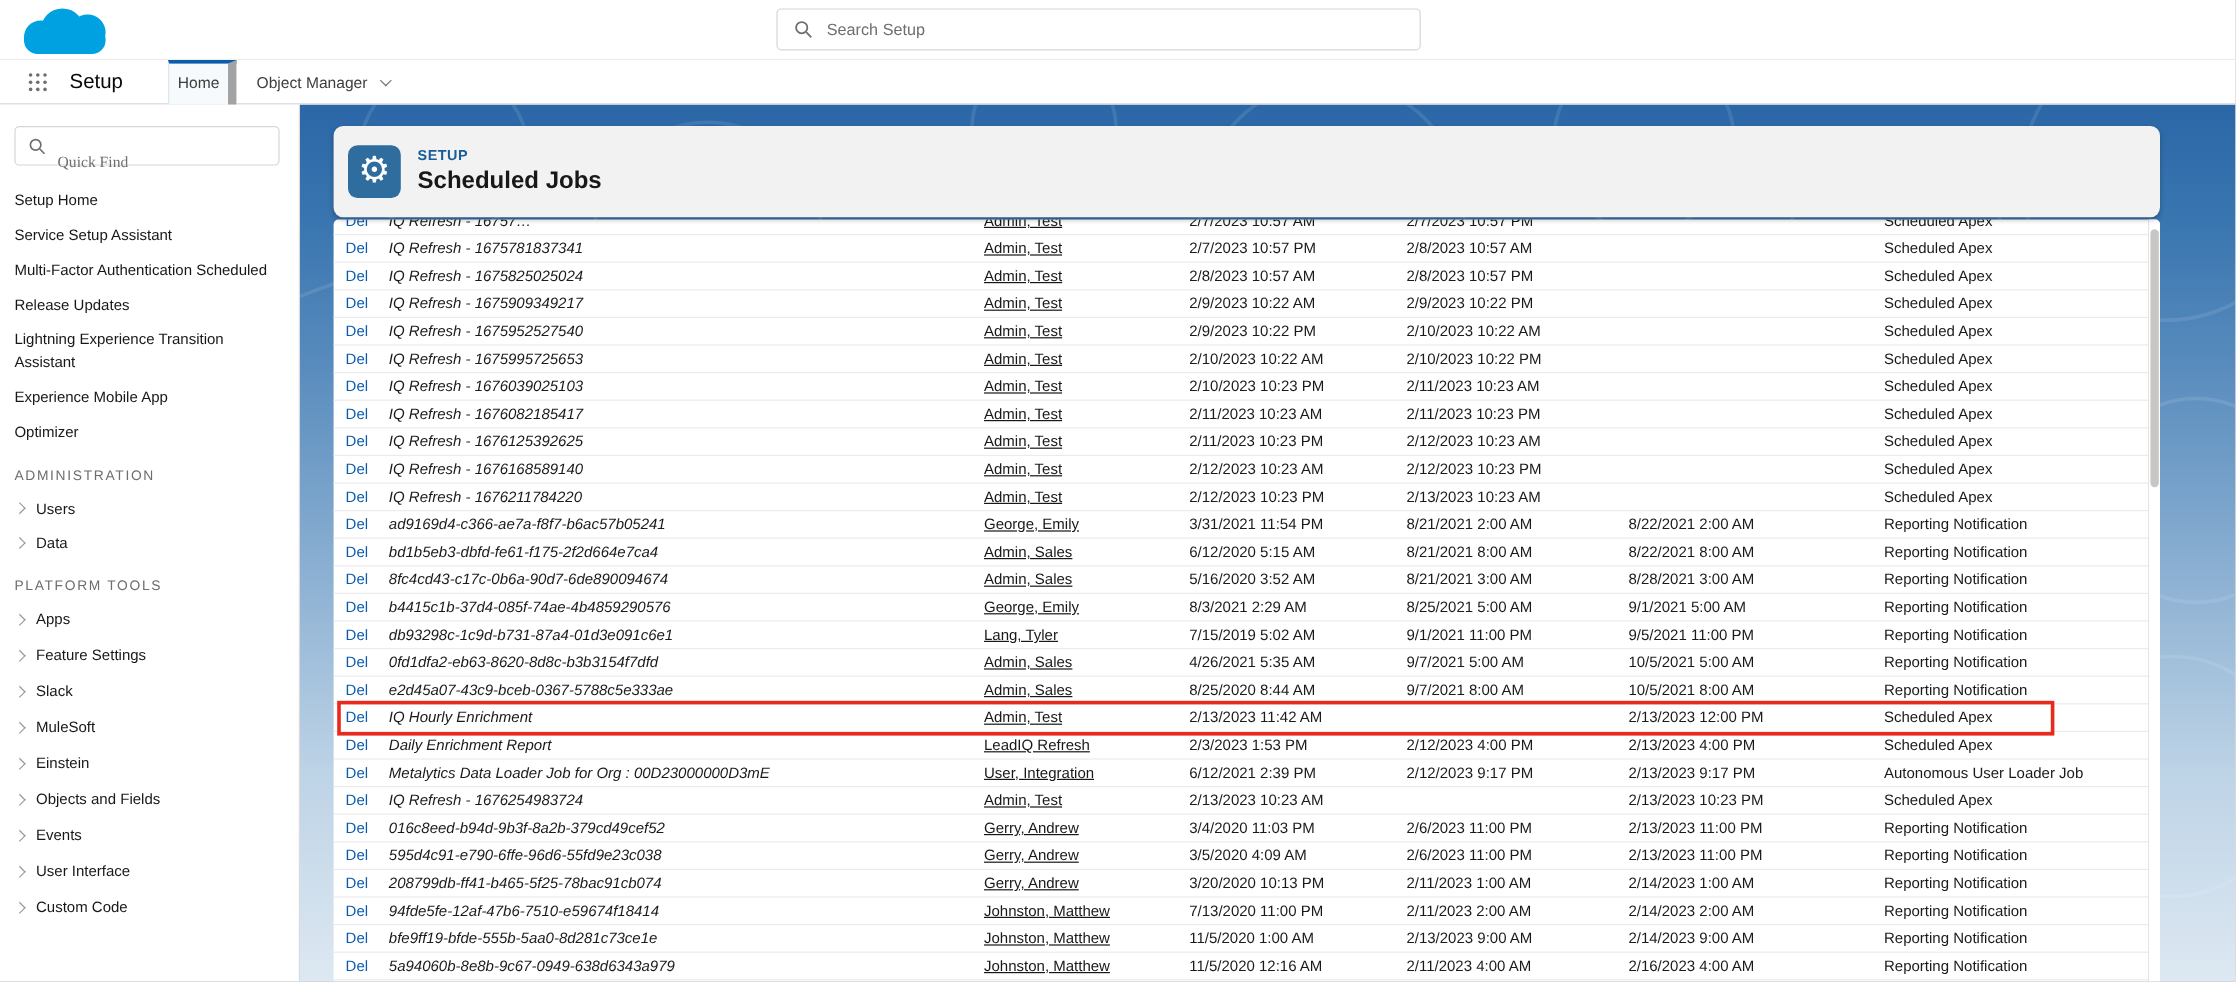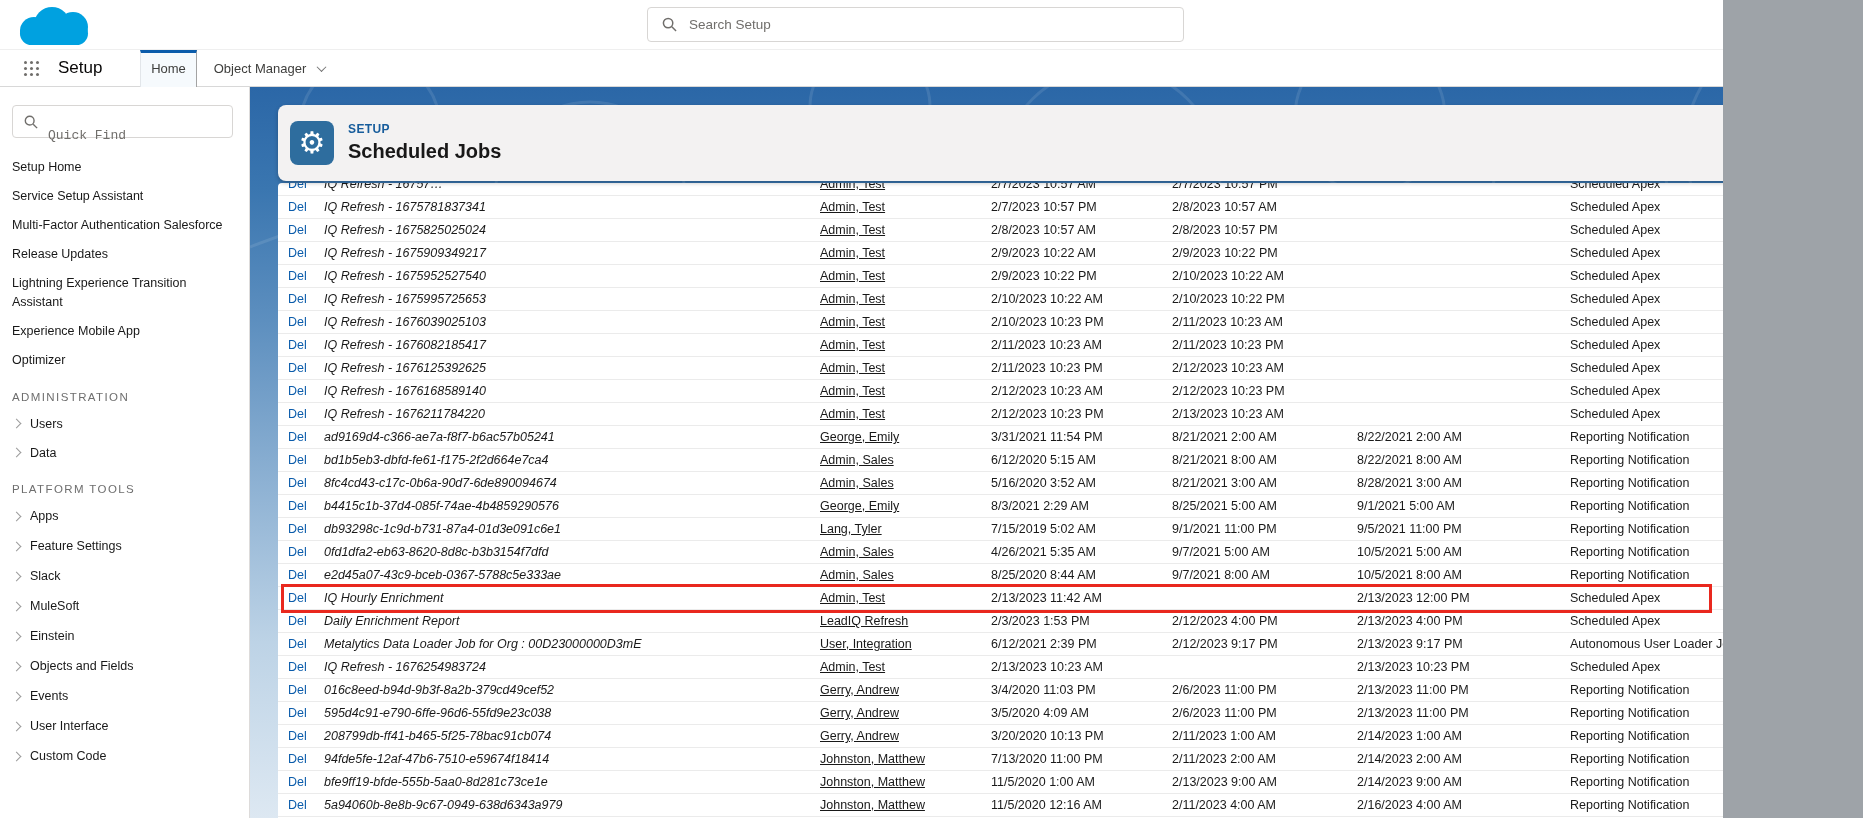--- a/index.html
+++ b/index.html
@@ -1,18 +1,18 @@
 <!DOCTYPE html>
 <html><head>
 <meta charset="utf-8">
 <style>
   * { box-sizing: border-box; }
   html,body { margin:0; padding:0; }
   body { font-family:"Liberation Sans", sans-serif; background:#9ea3a8; }
-  .screen { position:relative; width:1723px; height:818px; background:#fff; overflow:hidden; }
+  .screen { position:relative; width:1863px; height:818px; background:#fff; overflow:hidden; }
 
   
   .topbar { position:absolute; left:0; top:0; width:1863px; height:50px; background:#fff; border-bottom:1px solid #efefef; z-index:30; }
   .cloud { position:absolute; left:18px; top:5px; width:80px; height:42px; }
   .cloud i { position:absolute; background:#00a1e0; border-radius:50%; }
   .cloud .c1 { left:2px; top:12px; width:28px; height:28px; }
   .cloud .c2 { left:16px; top:2px; width:36px; height:36px; }
   .cloud .c3 { left:40px; top:7px; width:30px; height:30px; }
   .cloud .c4 { left:2px; top:17px; width:68px; height:23px; border-radius:12px; }
   .searchbox { position:absolute; left:647px; top:7px; width:537px; height:35px; border:1px solid #d8d6d4; border-radius:4px; display:flex; align-items:center; padding-left:14px; gap:10px; background:#fff; }
@@ -23,27 +23,27 @@
   .chev { display:inline-block; width:7px; height:7px; border-right:1.6px solid #747474; border-bottom:1.6px solid #747474; transform:rotate(45deg) translate(-1px,-1px); }
   .chev.right { transform:rotate(-45deg); margin-right:10px; border-color:#9b9b9b; flex:none; }
 
   
   .navbar { position:absolute; left:0; top:50px; width:1863px; height:37px; background:#fff; border-bottom:1px solid #d8d8d8; z-index:29; }
   .waffle { position:absolute; left:24px; top:11px; width:16px; height:16px; }
   .waffle i { position:absolute; left:0; top:0; width:3.4px; height:3.4px; border-radius:50%; background:#706e6b;
     box-shadow:6px 0 0 #706e6b, 12px 0 0 #706e6b, 0 6px 0 #706e6b, 6px 6px 0 #706e6b, 12px 6px 0 #706e6b, 0 12px 0 #706e6b, 6px 12px 0 #706e6b, 12px 12px 0 #706e6b; }
   .app-name { position:absolute; left:58px; top:0; height:37px; line-height:36px; font-size:17px; color:#080707; }
   .tab { position:absolute; top:0; height:37px; line-height:34px; font-size:13px; color:#3e3e3c; text-align:center; }
-  .tab-home { left:140px; width:57px; background:#f6fafd; border-left:1px solid #e2e6ea; border-right:1px solid #a3a3a3; border-top:3px solid #0b5cab; line-height:31px; }
+  .tab-home { left:140px; width:57px; background:#f6fafd; border-left:1px solid #e2e6ea; border-right:7px solid #a3a3a3; border-top:3px solid #0b5cab; line-height:31px; }
   .tab-om { left:197px; width:145px; display:flex; align-items:center; justify-content:center; gap:12px; }
 
   
   .sidebar { position:absolute; left:0; top:87px; width:250px; height:731px; background:#fff; border-right:1px solid #dddbda; z-index:10; overflow:hidden; }
   .quickfind { position:absolute; left:12px; top:18px; width:221px; height:33px; border:1px solid #d8d6d4; border-radius:4px; display:flex; align-items:center; padding-left:11px; gap:8px; background:#fff; }
-  .quickfind input { border:none; outline:none; flex:1; min-width:0; font-family:Liberation Mono, monospace; font-size:13px; color:#333; background:transparent;margin-top:27px; }
+  .quickfind input { border:none; outline:none; flex:1; min-width:0; font-family:Liberation Serif, serif; font-size:13px; color:#333; background:transparent;margin-top:27px; }
   .quickfind input::placeholder { color:#706e6b; opacity:1; }
   .sb-list { position:absolute; left:0; top:66px; width:250px; }
   .sb-link { padding:5px 6px 5px 12px; width:244px; line-height:19px; font-size:12.5px; color:#181818; cursor:pointer; }
   .sb-section-label { margin-top:8px; padding:5px 12px 3px 12px; font-size:11.5px; color:#6e6e6e; letter-spacing:1.4px; line-height:18px; }
   .sb-exp { display:flex; align-items:center; padding:0 6px 0 13px; height:29px; font-size:12.5px; color:#181818; cursor:pointer; }
   .sb-sec-platform .sb-exp { height:30px; }
 
   
   .content { position:absolute; left:250px; top:87px; width:1613px; height:731px; overflow:hidden;
     background:linear-gradient(180deg,#2b67a7 0%, #3a76b0 14%, #5d8fbf 32%, #8db1d3 54%, #bdd3e6 76%, #dde8f2 100%); }
@@ -139,21 +139,21 @@
     <div class="quickfind">
       <svg class="icn-svg" width="14" height="14" viewBox="0 0 16 16">
         <circle cx="6.5" cy="6.5" r="5" fill="none" stroke="#706e6b" stroke-width="1.6"></circle>
         <line x1="10.5" y1="10.5" x2="15" y2="15" stroke="#706e6b" stroke-width="1.6"></line>
       </svg>
       <input type="text" placeholder="Quick Find" style="">
     </div>
     <div class="sb-list" id="sb-list">
         <div class="sb-link">Setup Home</div>
         <div class="sb-link">Service Setup Assistant</div>
-        <div class="sb-link">Multi-Factor Authentication Salesforce</div>
+        <div class="sb-link">Multi-Factor Authentication Scheduled</div>
         <div class="sb-link">Release Updates</div>
         <div class="sb-link">Lightning Experience Transition Assistant</div>
         <div class="sb-link">Experience Mobile App</div>
         <div class="sb-link">Optimizer</div>
         <div class="sb-section-label">ADMINISTRATION</div>
         <div class="sb-sec-admin">
           <div class="sb-exp">
             <span class="chev right"></span>
             <span>Users</span>
           </div>

